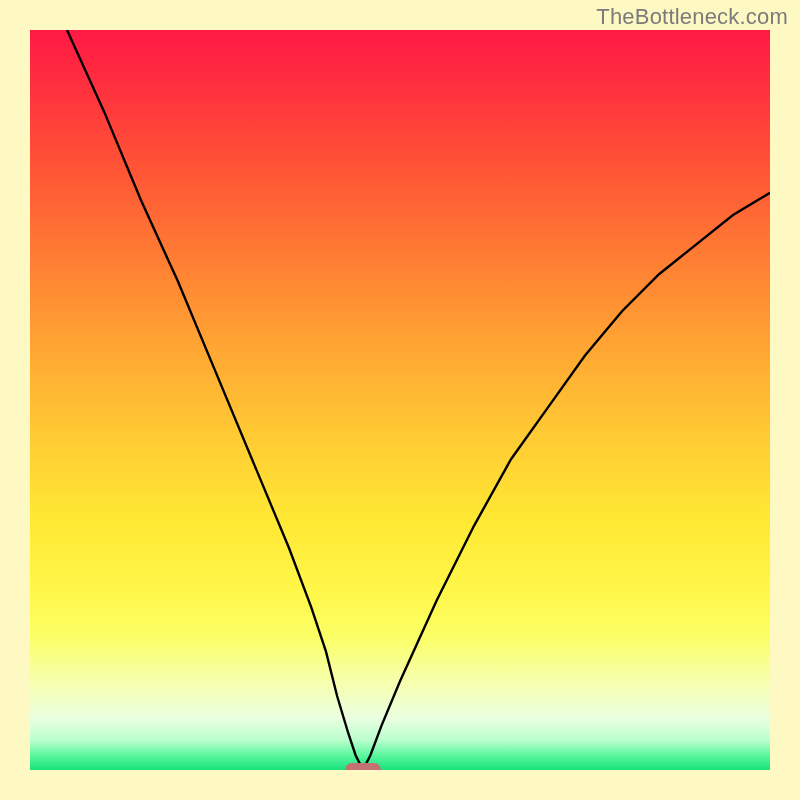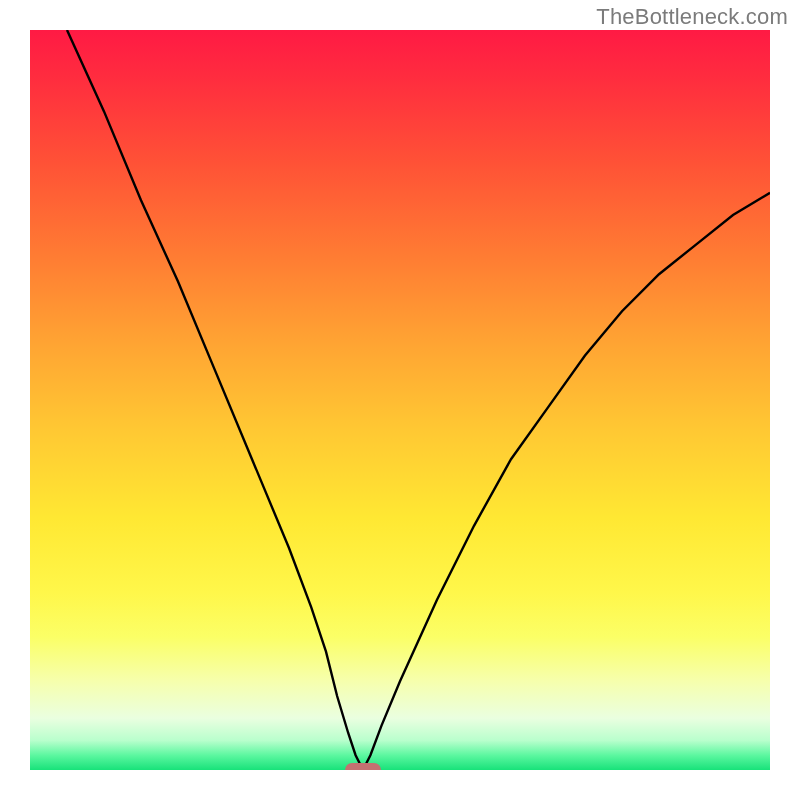--- a/index.html
+++ b/index.html
@@ -9,21 +9,21 @@
     height: 800px;
     background: #000;
     overflow: hidden;
   }
   .frame {
     position: absolute;
     left: 0;
     top: 0;
     width: 800px;
     height: 800px;
-    background: #ffffff;
+    background: #fef9c3;
   }
   .plot {
     position: absolute;
     left: 30px;
     top: 30px;
     width: 740px;
     height: 740px;
     overflow: hidden;
   }
   .gradient {

